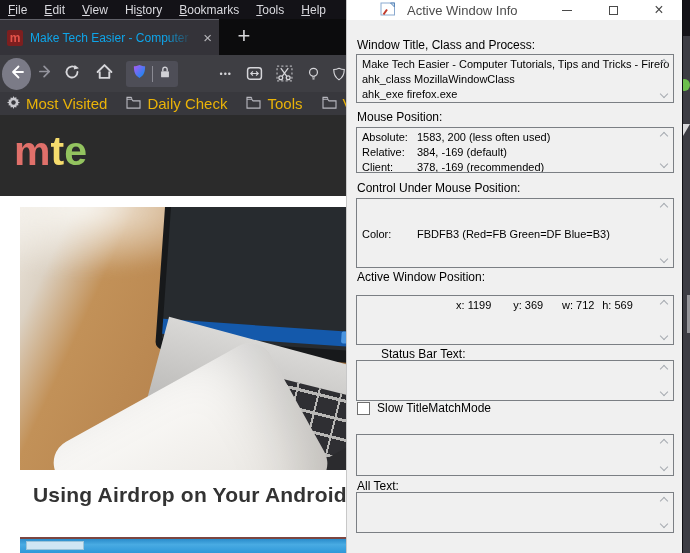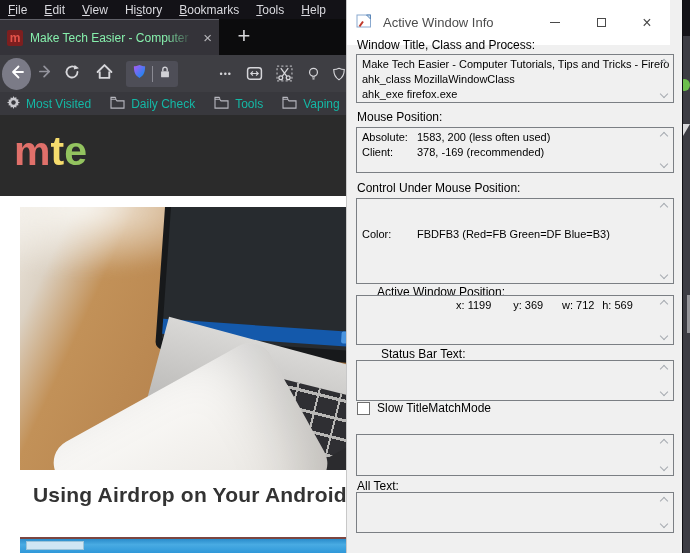--- a/index.html
+++ b/index.html
@@ -14,39 +14,39 @@
              display:flex; align-items:center; gap:17px; padding-left:8px;
              font-size:12px; color:#d9d9de; white-space:nowrap; }
   .menu-item { cursor:default;text-align:right; }
   .menu-item .key { text-decoration:underline; }
 
   .tabbar { position:absolute; left:0; top:19px; right:0; height:36px; background:#0c0c0d; }
   .tab { position:absolute; left:0; top:0; width:219px; height:36px; background:#343339;
          border-top:1px solid #62626a; display:flex; align-items:center; padding:0 7px; gap:7px; }
   .favicon { width:16px; height:16px; flex:0 0 16px; background:#7d1f1f; color:#e4534a;
              font-weight:bold; font-size:12px; line-height:16px; text-align:center; border-radius:2px; }
-  .tab-title { flex:1; color:#86efac; font-size:12px; white-space:nowrap; overflow:hidden;
+  .tab-title { flex:1; color:#0ea5e9; font-size:12px; white-space:nowrap; overflow:hidden;
                -webkit-mask-image:linear-gradient(to right,#000 82%,transparent 98%);
                mask-image:linear-gradient(to right,#000 82%,transparent 98%); }
   .tab-close { color:#b6b6ba; font-size:15px; line-height:15px; }
   .newtab { position:absolute; left:230px; top:3px; width:28px; height:30px; color:#d6d6d9;
             font-size:22px; font-weight:300; text-align:center; line-height:28px; }
 
   .navbar { position:absolute; left:0; top:55px; right:0; height:37px; background:#3e3e43;
             display:flex; align-items:center; }
   .icon-btn { display:flex; align-items:center; justify-content:center; }
   .btn-back { width:32px; height:32px; border-radius:50%; background:#7b7b87; margin-left:2px; }
   .identity-box { width:56px; height:26px; background:#4e4e57; border-radius:3px; margin-left:13px;
                   display:flex; align-items:center; justify-content:space-evenly; }
   .identity-sep { width:1px; height:16px; background:#8a8a93; }
   .overflow-dots { margin-left:42px; color:#d4d4d8; font-size:9px; letter-spacing:1px; }
 
   .bookmarksbar { position:absolute; left:0; top:92px; right:0; height:23px; background:#38383d;
                   display:flex; align-items:center; gap:19px; padding-left:7px;
-                  font-size:12px; color:#14b8a6; white-space:nowrap; }
+                  font-size:15px; color:#eab308; white-space:nowrap; }
   .bm-item { display:flex; align-items:center; gap:6px; }
 
   
   .page { position:absolute; left:0; top:115px; width:346px; height:438px; background:#fff; overflow:hidden; }
   .site-header { position:absolute; left:0; top:0; right:0; height:81px; background:#2b2b2b; }
   .logo { position:absolute; left:14px; top:14px; font-size:41px; font-weight:bold; line-height:44px; }
   .logo .lm { color:#e0706a; } .logo .lt { color:#f6dc6d; } .logo .le { color:#93c35f; }
 
   .hero { position:absolute; left:20px; top:92px; width:326px; height:263px; overflow:hidden;
           background:linear-gradient(115deg,#ece7df 0%,#dcd2c4 12%,#c29158 26%,#b5824d 58%,#9d6d3d 100%); }
@@ -73,22 +73,22 @@
                      color:#333; white-space:nowrap; letter-spacing:.2px; }
   .image2 { position:absolute; left:20px; top:422px; width:326px; height:16px;
             background:linear-gradient(180deg,#2a8ccb 0%,#49abe3 40%,#2f98d9 100%);
             border-top:2px solid #7c4540; }
   .image2-tab { position:absolute; left:6px; top:2px; width:58px; height:9px;
                 background:#cfe6f4; border:1px solid #9bc4da; }
 
   
   .dialog { position:absolute; left:346px; top:0; width:336px; height:553px; background:#f0f0f0;
             font-size:12px; color:#000; border-left:1px solid #c8c8c8; }
-  .dlg-titlebar { position:absolute; left:0; top:0; right:12px; height:45px; background:#fff;
-                  display:flex; align-items:center; }
+  .dlg-titlebar { position:absolute; left:0; top:0; right:0; height:20px; background:#fff;
+                  display:flex; align-items:center;padding-left:24px; }
   .dlg-icon { margin-left:9px; }
   .dlg-title { margin-left:9px; color:#4c4c4c; font-size:13px; }
   .dlg-btns { margin-left:auto; display:flex; }
   .dlg-btn { width:46px; height:31px; display:flex; align-items:center; justify-content:center; color:#4a4a4a; }
   .glyph-min { display:block; width:10px; height:1px; background:#4a4a4a; }
   .glyph-max { display:block; width:9px; height:9px; border:1px solid #4a4a4a; }
   .glyph-close { font-size:16px; line-height:16px; }
 
   .lbl { position:absolute; left:10px; white-space:nowrap; }
   .spybox { position:absolute; left:9px; width:318px; background:#f0f0f0; border:1px solid #7b7f84;
@@ -297,33 +297,34 @@
       <div>Make Tech Easier - Computer Tutorials, Tips and Tricks - Firefo</div>
       <div>ahk_class MozillaWindowClass</div>
       <div>ahk_exe firefox.exe</div>
       <span class="chev up"></span>
       <span class="chev down"></span>
     </div>
 
     <div class="lbl" style="top:110px;">Mouse Position:</div>
     <div class="spybox" style="top:127px; height:46px;">
       <div><span class="kcol">Absolute:</span><span>1583, 200 (less often used)</span></div>
+      <div><span class="kcol">Relative:</span><span>384, -169 (default)</span></div>
       <div><span class="kcol">Client:</span><span>378, -169 (recommended)</span></div>
       <span class="chev up"></span>
       <span class="chev down"></span>
     </div>
 
     <div class="lbl" style="top:181px;">Control Under Mouse Position:</div>
-    <div class="spybox" style="top:198px; height:86px;">
+    <div class="spybox" style="top:198px; height:70px;">
       <div class="color-row"><span class="kcol">Color:</span><span>FBDFB3 (Red=FB Green=DF Blue=B3)</span></div>
       <span class="chev up"></span>
       <span class="chev down"></span>
     </div>
 
-    <div class="lbl" style="top:285px;margin-left:20px;">Active Window Position:</div>
+    <div class="lbl" style="top:270px;">Active Window Position:</div>
     <div class="spybox" style="top:295px; height:50px;text-align:center;">
       <div><span class="wp-x">x: 1199</span><span class="wp-y">y: 369</span><span class="wp-w">w: 712</span><span>h: 569</span></div>
       <span class="chev up"></span>
       <span class="chev down"></span>
     </div>
 
     <div class="lbl" style="top:347px;margin-left:24px;">Status Bar Text:</div>
     <div class="spybox" style="top:360px; height:41px;">
       <span class="chev up"></span>
       <span class="chev down"></span>

